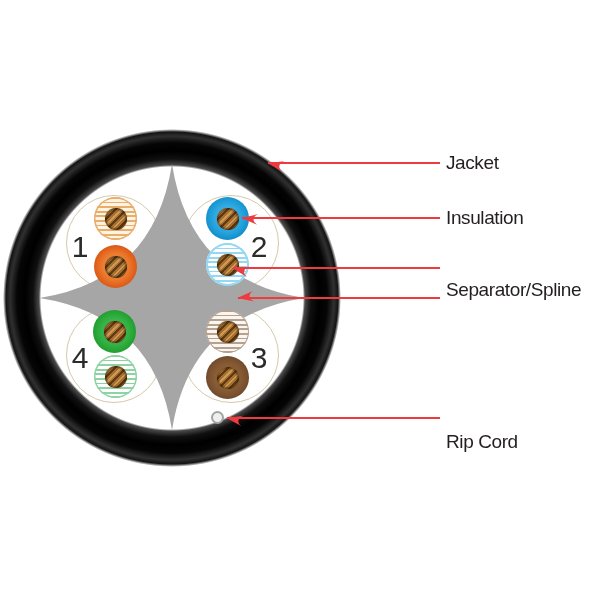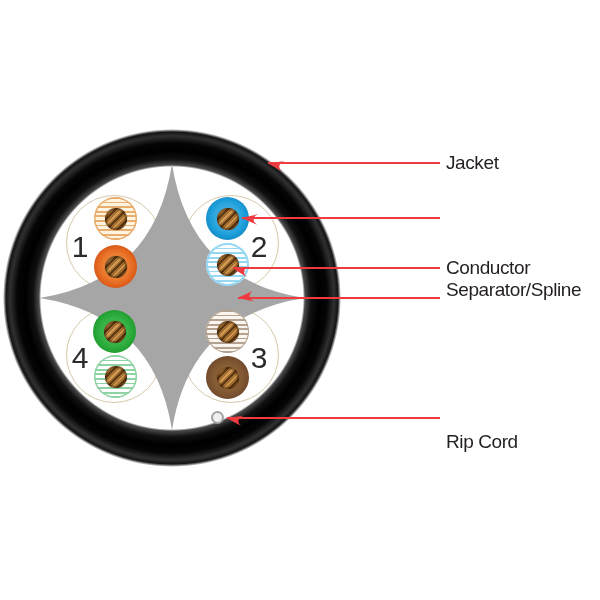--- a/index.html
+++ b/index.html
@@ -113,26 +113,26 @@
   <div class="ann-line" style="left:268px;top:162px;width:172px;"></div>
   <svg class="ann-arrow" style="left:267px;top:157px;transform:rotate(12deg);" width="17" height="12" viewBox="0 0 17 12">
     <path d="M0.3,6 L17,0.6 C11.2,3.4 11.2,8.6 17,11.4 Z" fill="var(--red)"></path>
   </svg>
   <span class="ann-label" style="top:163px;">Jacket</span>
 
   <div class="ann-line" style="left:242px;top:217px;width:198px;"></div>
   <svg class="ann-arrow" style="left:241px;top:212px;transform:rotate(5deg);" width="17" height="12" viewBox="0 0 17 12">
     <path d="M0.3,6 L17,0.6 C11.2,3.4 11.2,8.6 17,11.4 Z" fill="var(--red)"></path>
   </svg>
+  <span class="ann-label" style="top:218px;">Insulation</span>
 
   <div class="ann-line" style="left:233px;top:267px;width:207px;"></div>
   <svg class="ann-arrow" style="left:232px;top:262px;transform:rotate(14deg);" width="17" height="12" viewBox="0 0 17 12">
     <path d="M0.3,6 L17,0.6 C11.2,3.4 11.2,8.6 17,11.4 Z" fill="var(--red)"></path>
   </svg>
-  <span class="ann-label" style="top:268px;">Conductor</span>
 
   <div class="ann-line" style="left:238px;top:297px;width:202px;"></div>
   <svg class="ann-arrow" style="left:237px;top:292px;transform:rotate(-6deg);" width="17" height="12" viewBox="0 0 17 12">
     <path d="M0.3,6 L17,0.6 C11.2,3.4 11.2,8.6 17,11.4 Z" fill="var(--red)"></path>
   </svg>
   <span class="ann-label" style="top:290px;">Separator/Spline</span>
 
   <div class="ann-line" style="left:227px;top:417px;width:213px;"></div>
   <svg class="ann-arrow" style="left:226px;top:412px;transform:rotate(10deg);" width="17" height="12" viewBox="0 0 17 12">
     <path d="M0.3,6 L17,0.6 C11.2,3.4 11.2,8.6 17,11.4 Z" fill="var(--red)"></path>

